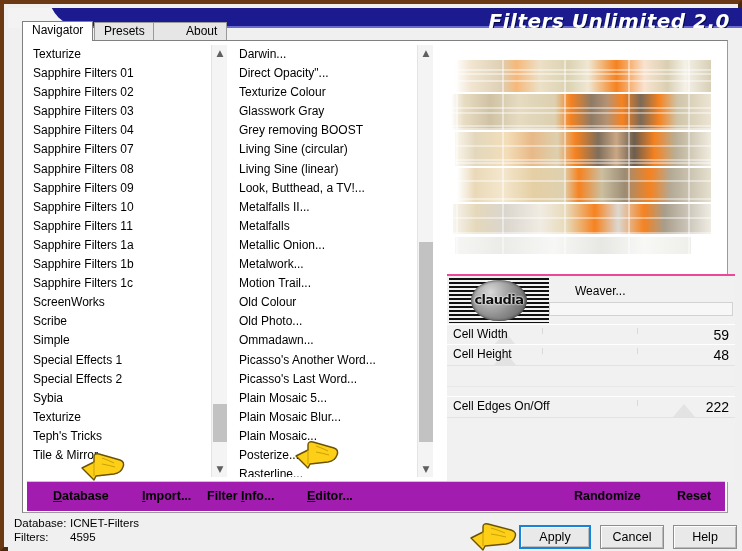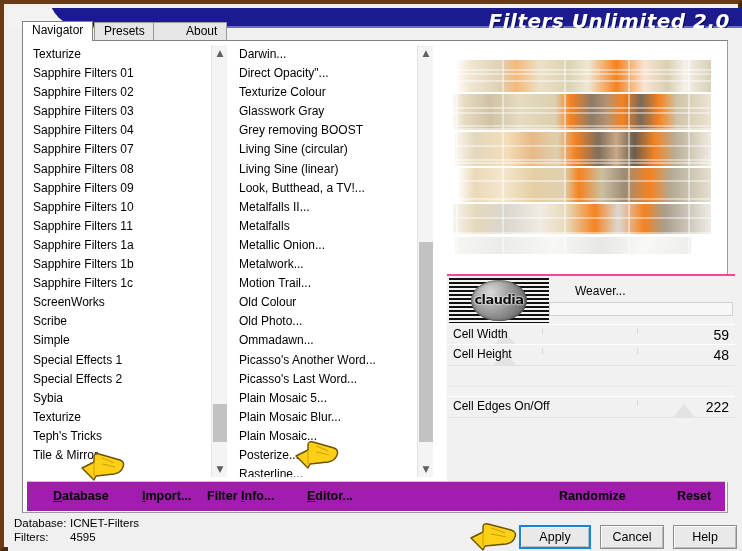--- a/index.html
+++ b/index.html
@@ -673,21 +673,21 @@
             </div>
         </div>
 
       </div>
 
       <div id="btnbar">
         <div class="linkbtn" style="left:26px;"><u>D</u><span>atabase</span></div>
         <div class="linkbtn" style="left:115px;"><u>I</u><span>mport...</span></div>
         <div class="linkbtn" style="left:180px;"><span>Filter </span><u>I</u><span>nfo...</span></div>
         <div class="linkbtn" style="left:280px;"><u>E</u><span>ditor...</span></div>
-        <div class="linkbtn" style="left:532px;">Randomize</div>
+        <div class="linkbtn" style="left:547px;">Randomize</div>
         <div class="linkbtn" style="left:650px;">Reset</div>
       </div>
 
     </div>
 
     <div id="status">
       <span class="row"><span class="lbl">Database:</span><span>ICNET-Filters</span></span>
       <span class="row"><span class="lbl">Filters:</span><span>4595</span></span>
     </div>
 

